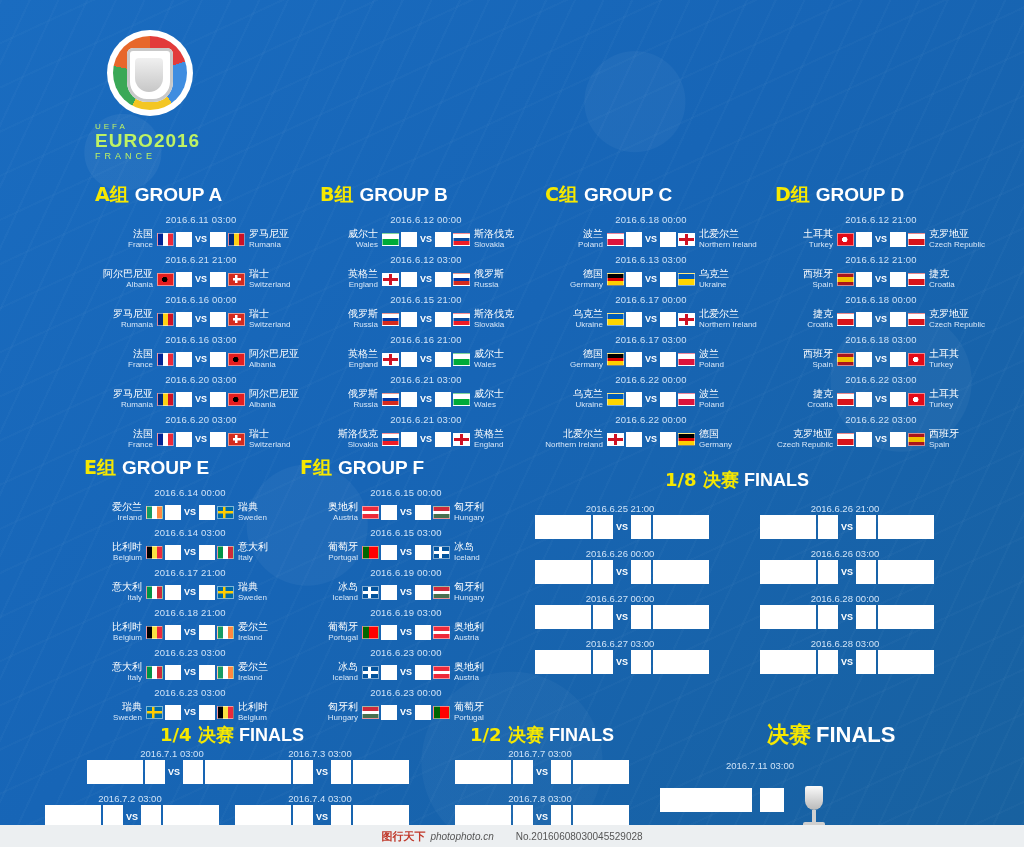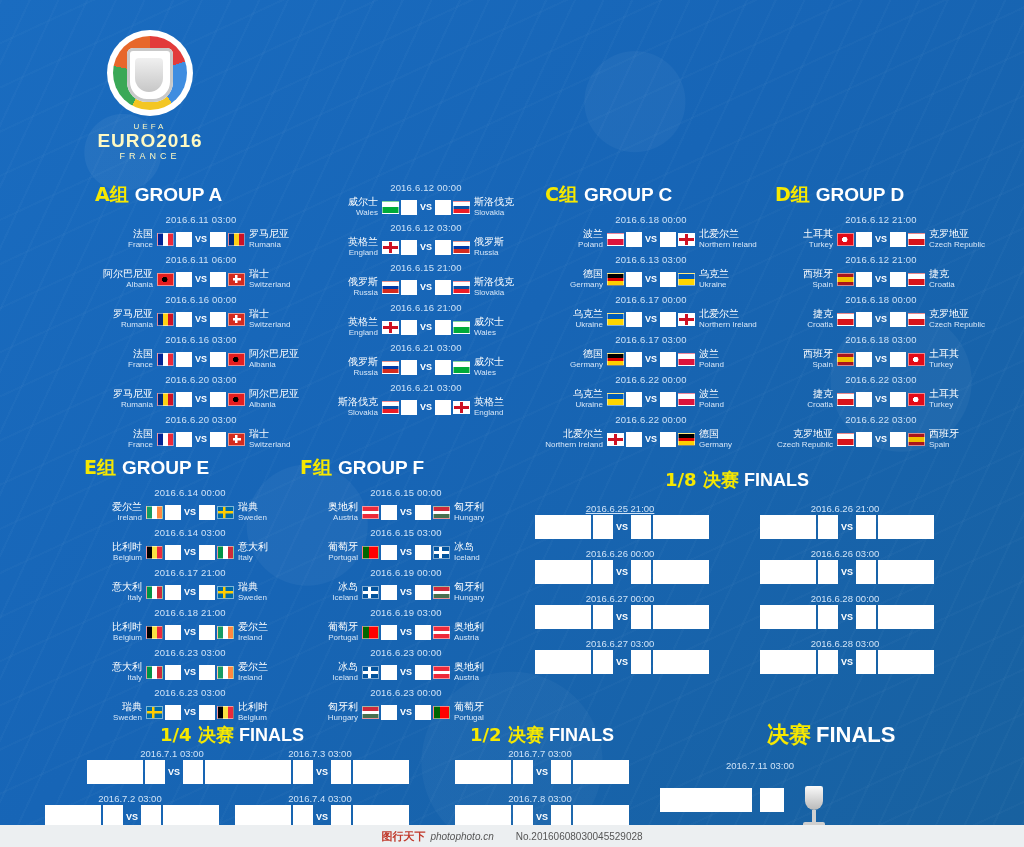--- a/index.html
+++ b/index.html
@@ -43,21 +43,21 @@
   .logo .ring:after{
     content:"";position:absolute;left:20px;top:18px;right:20px;bottom:14px;border-radius:6px 6px 20px 20px;
     background:#fff;
     box-shadow:inset 0 0 0 3px #c9c9c9;
   }
   .logo .cup{
     position:absolute;left:40px;top:28px;width:28px;height:34px;
     background:linear-gradient(#f0f0f0,#c7c7c7);
     border-radius:4px 4px 14px 14px;
   }
-  .logo-text{position:absolute;left:0;top:92px;width:110px;text-align:center;color:#fef9c3;}
+  .logo-text{position:absolute;left:0;top:92px;width:110px;color:#bef264;}
   .logo-uefa{font-size:8px;letter-spacing:3px;}
   .logo-euro{font-size:19px;font-weight:bold;letter-spacing:1px;line-height:20px;}
   .logo-france{font-size:9px;letter-spacing:4px;}
   .title-cn{
     position:absolute;left:245px;top:52px;
     color:#fff;font-size:50px;font-weight:bold;letter-spacing:3px;
     font-family:"DejaVu Sans",sans-serif;
   }
   .title-en{
     position:absolute;left:248px;top:126px;
@@ -145,21 +145,21 @@
             <div class="vs">VS</div>
             <div class="score"></div>
             <div class="flag" style="background: linear-gradient(90deg, rgb(0, 43, 127) 0px, rgb(0, 43, 127) 33.3%, rgb(252, 209, 22) 33.3%, rgb(252, 209, 22) 66.6%, rgb(206, 17, 38) 66.6%, rgb(206, 17, 38) 100%);"></div>
             <div class="team right">
               <div class="cn">罗马尼亚</div>
               <div class="en">Rumania</div>
             </div>
           </div>
         </div>
         <div class="match">
-          <div class="m-date">2016.6.11 06:00</div>
+          <div class="m-date">2016.6.21 21:00</div>
           <div class="m-row">
             <div class="team left">
               <div class="cn">阿尔巴尼亚</div>
               <div class="en">Albania</div>
             </div>
             <div class="flag" style="background: radial-gradient(circle at 45% 50%, rgb(0, 0, 0) 0px, rgb(0, 0, 0) 2.5px, transparent 3px) rgb(228, 30, 32);"></div>
             <div class="score"></div>
             <div class="vs">VS</div>
             <div class="score"></div>
             <div class="flag" style="background: linear-gradient(rgb(255, 255, 255), rgb(255, 255, 255)) center center / 8px 2.5px no-repeat, linear-gradient(rgb(255, 255, 255), rgb(255, 255, 255)) center center / 2.5px 8px no-repeat rgb(213, 43, 30);"></div>
@@ -236,20 +236,21 @@
             <div class="score"></div>
             <div class="flag" style="background: linear-gradient(rgb(255, 255, 255), rgb(255, 255, 255)) center center / 8px 2.5px no-repeat, linear-gradient(rgb(255, 255, 255), rgb(255, 255, 255)) center center / 2.5px 8px no-repeat rgb(213, 43, 30);"></div>
             <div class="team right">
               <div class="cn">瑞士</div>
               <div class="en">Switzerland</div>
             </div>
           </div>
         </div>
       </div>
       <div class="group" style="left: 320px; top: 182px;">
+        <div class="group-head"><span class="gh-cn">B组</span><span class="gh-en">GROUP B</span></div>
         <div class="match">
           <div class="m-date">2016.6.12 00:00</div>
           <div class="m-row">
             <div class="team left">
               <div class="cn">威尔士</div>
               <div class="en">Wales</div>
             </div>
             <div class="flag" style="background: linear-gradient(rgb(255, 255, 255) 0px, rgb(255, 255, 255) 50%, rgb(0, 171, 57) 50%, rgb(0, 171, 57) 100%);"></div>
             <div class="score"></div>
             <div class="vs">VS</div>
@@ -796,21 +797,21 @@
           </div>
         </div>
       </div>
     </div>
 
   <div class="ko-head" style="position:absolute;left:665px;top:468px;">
     <span class="ko-cn">1/8 决赛</span><span class="ko-en">FINALS</span>
   </div>
   <div id="r16-layer">
       <div class="ko-match" style="left: 535px; top: 503px;">
-        <div class="ko-date" style="width:170px;text-decoration:underline;">2016.6.25 21:00</div>
+        <div class="ko-date" style="width:170px;">2016.6.25 21:00</div>
         <div class="ko-row">
           <div class="ko-box" style="width:56px;"></div>
           <div class="ko-box" style="width:20px;margin-left:2px;"></div>
           <div class="ko-vs">VS</div>
           <div class="ko-box" style="width:20px;margin-right:2px;"></div>
           <div class="ko-box" style="width:56px;"></div>
         </div>
       </div>
       <div class="ko-match" style="left: 760px; top: 503px;">
         <div class="ko-date" style="width:170px;">2016.6.26 21:00</div>

